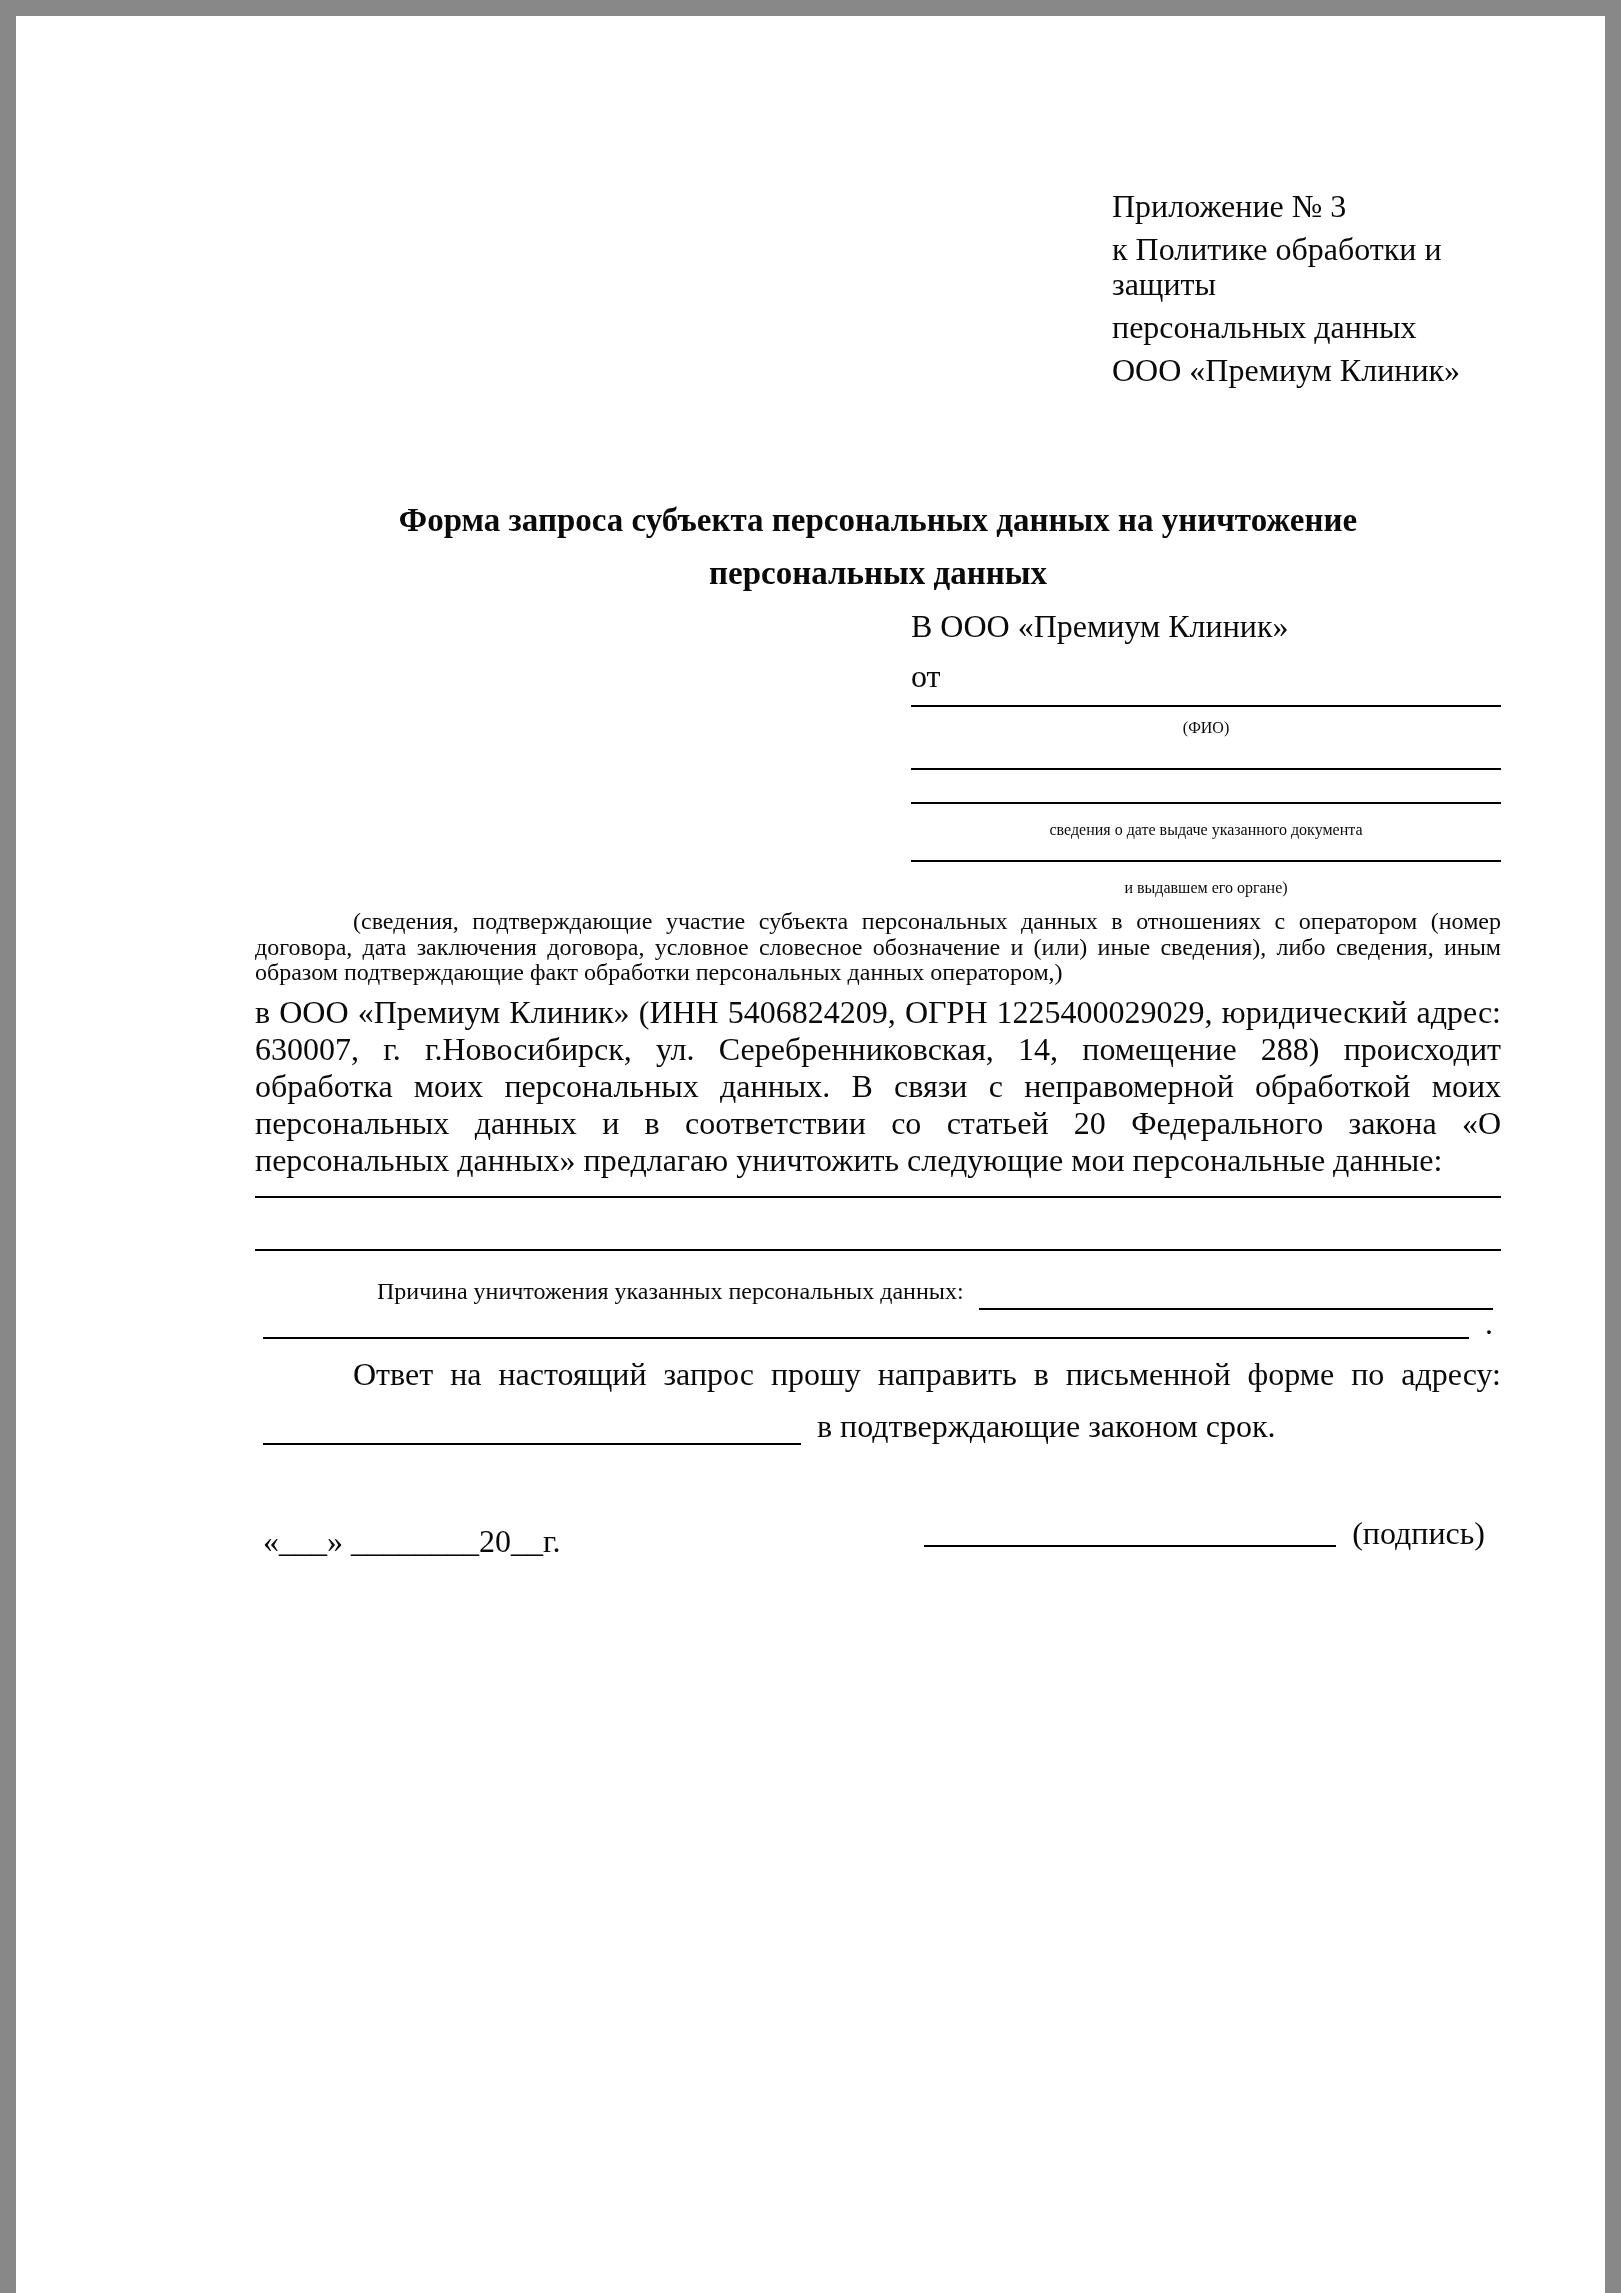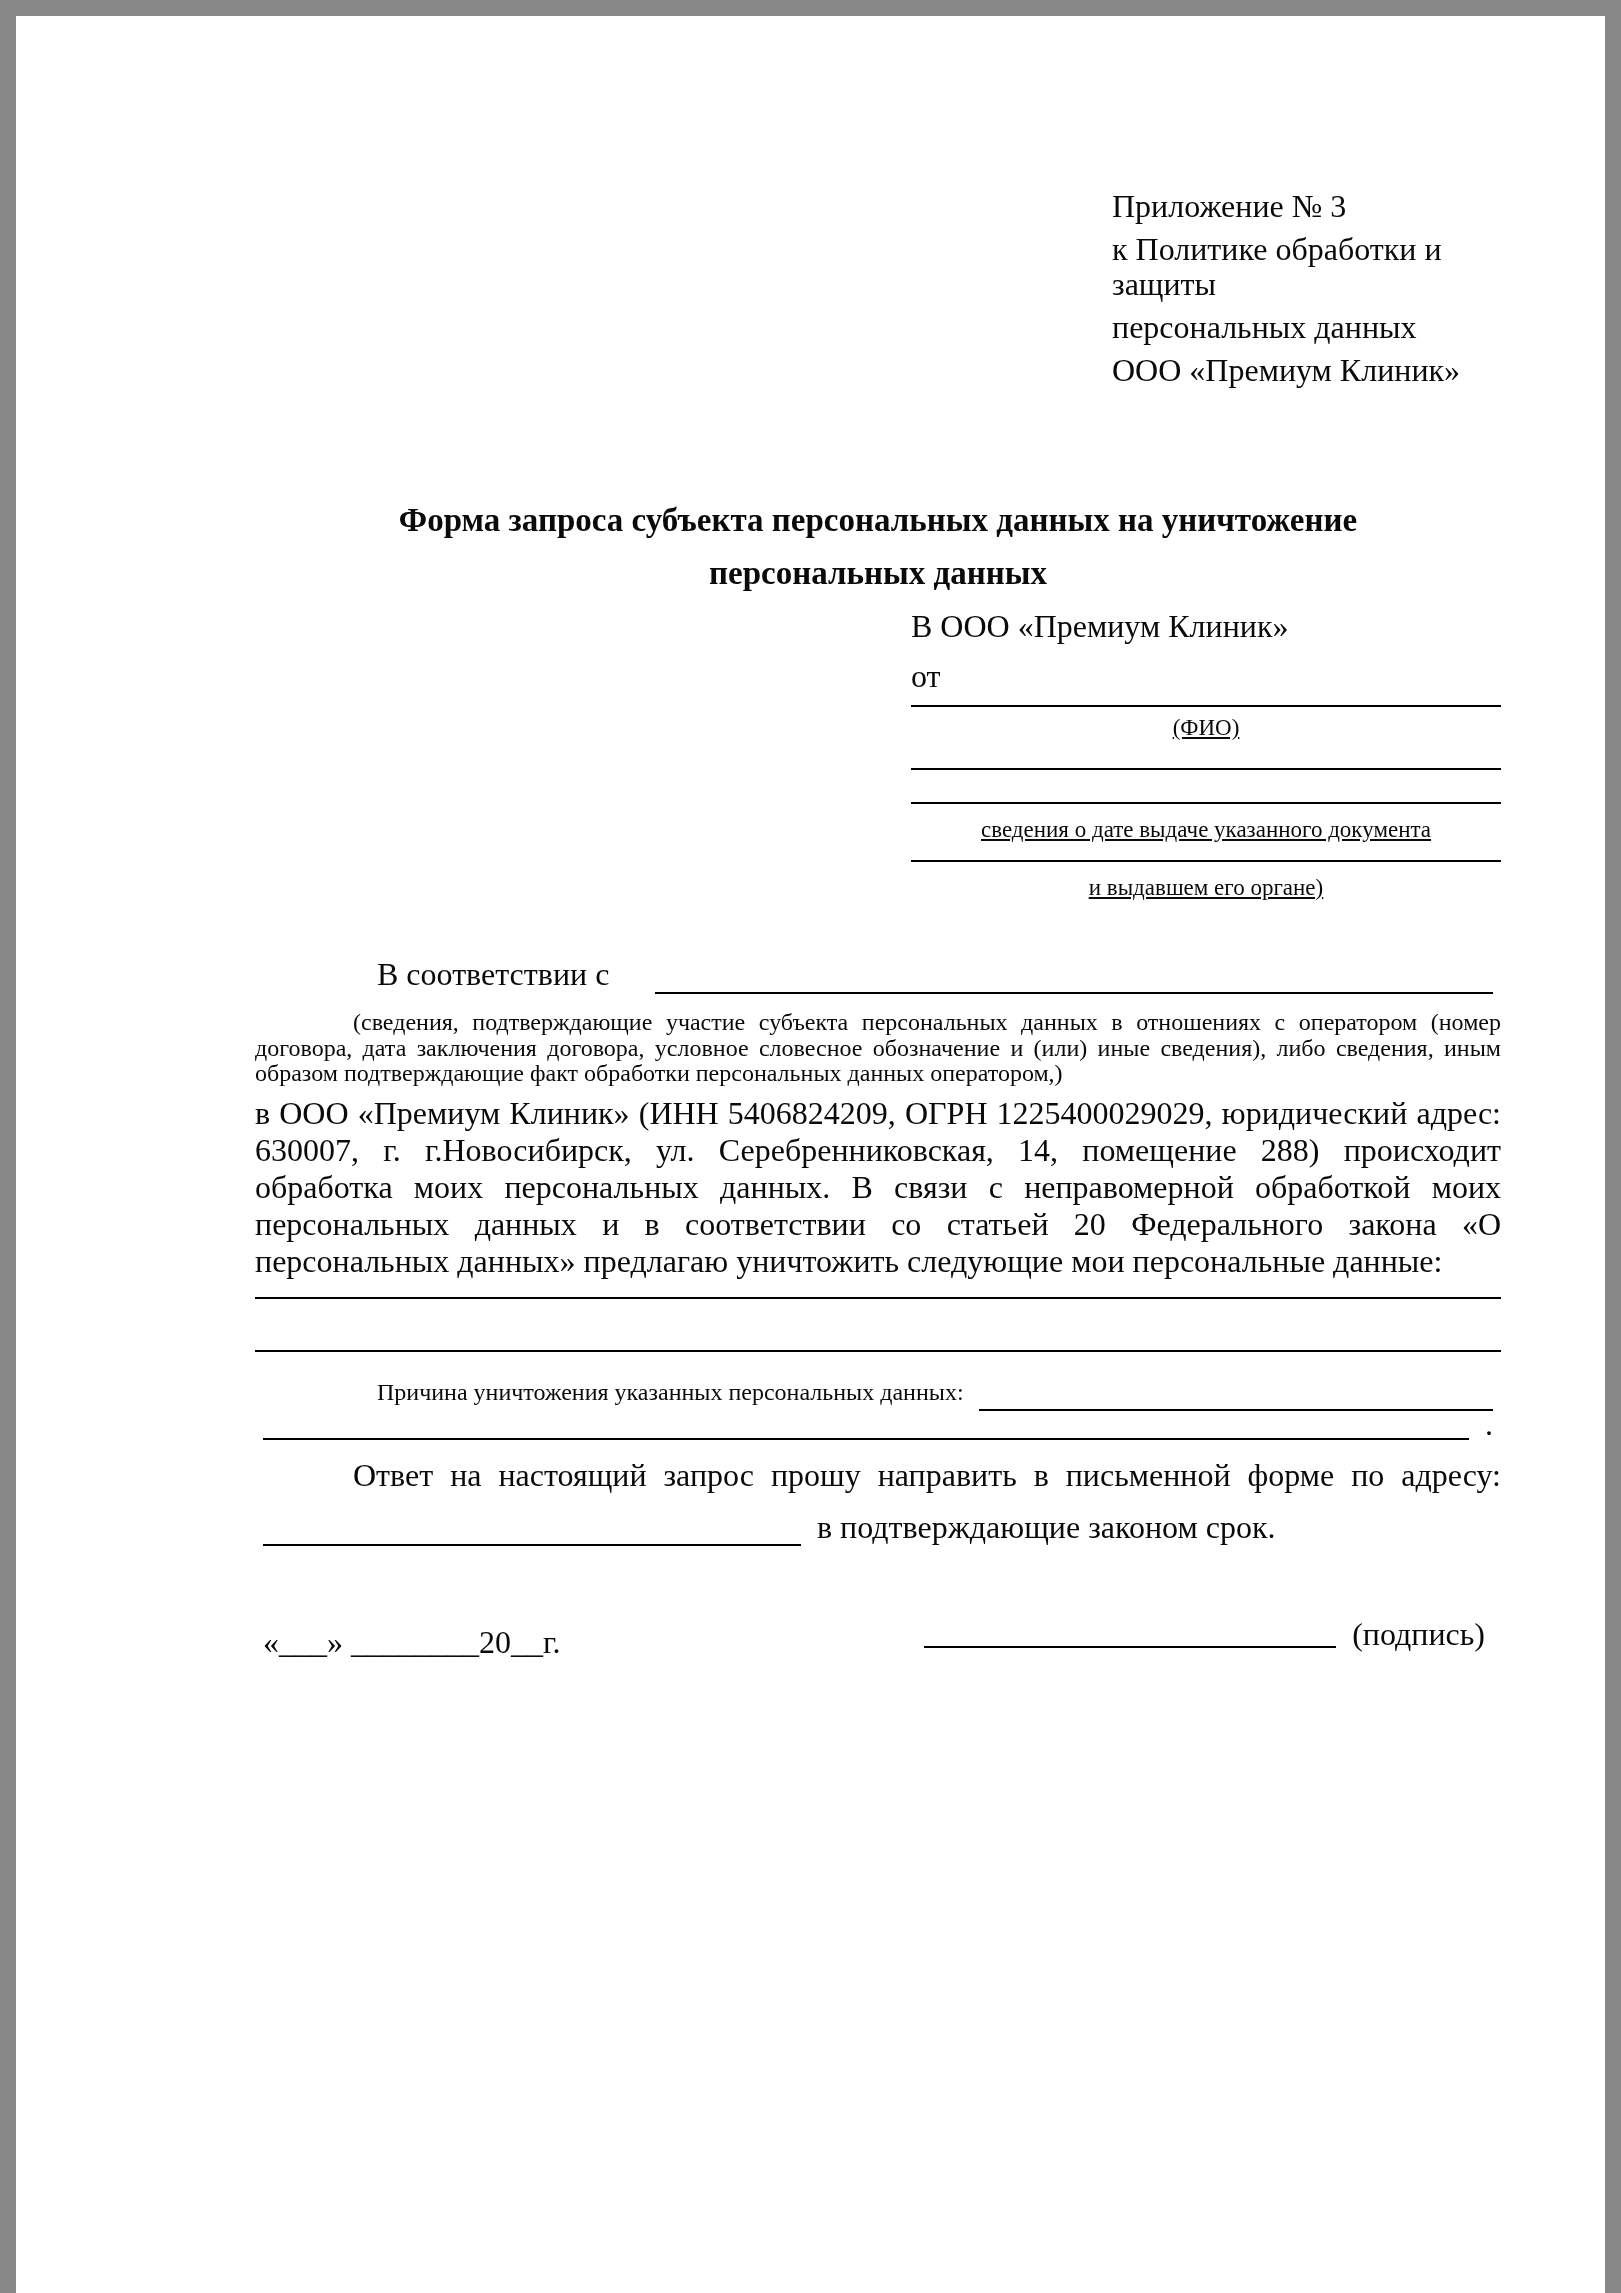--- a/index.html
+++ b/index.html
@@ -22,21 +22,21 @@
     text-align:center;
     font-weight:bold;
     font-size:33px; line-height:45px;
   }
   
   .addressee { margin-left:656px; width:606px; font-size:32px; }
   .addr-line1 { line-height:44px; }
   .addr-line2 { line-height:41px; }
   .fill { border-bottom:2.9px solid #000; height:0; }
   .addr-caption {
-    font-size:23px; line-height:26.5px; text-align:center;text-decoration:underline;
+    font-size:16px; line-height:26.5px; text-align:center;
   }
   .cap1 { margin-top:5.9px; }
   .fill2 { margin-top:26.5px; }
   .cap2 { margin-top:13.7px; }
   .fill3 { margin-top:32px; }
   .cap3 { margin-top:12.7px; }
   .fill4 { margin-top:16.7px; }
   .cap4 { margin-top:12.7px; }
 
   
@@ -129,26 +129,20 @@
 
     <div class="fill fill2"></div>
 
     <div class="fill fill3"></div>
     <div class="addr-caption cap3">сведения о дате выдаче указанного документа</div>
 
     <div class="fill fill4"></div>
     <div class="addr-caption cap4">и выдавшем его органе)</div>
   </div>
 
-  <div class="accordance">
-    <span class="indent"></span>
-    <span>В соответствии с</span>
-    <span style="width:13.7px;flex:none;"></span>
-    <span class="grow"></span>
-  </div>
 
   <div class="note">(сведения, подтверждающие участие субъекта персональных данных в отношениях с оператором (номер договора, дата заключения договора, условное словесное обозначение и (или) иные сведения), либо сведения, иным образом подтверждающие факт обработки персональных данных оператором,)</div>
 
   <div class="main-par">в ООО «Премиум Клиник» (ИНН 5406824209, ОГРН 1225400029029, юридический адрес: 630007, г. г.Новосибирск, ул. Серебренниковская, 14, помещение 288) происходит обработка моих персональных данных. В связи с неправомерной обработкой моих персональных данных и в соответствии со статьей 20 Федерального закона «О персональных данных» предлагаю уничтожить следующие мои персональные данные:</div>
 
   <div class="fill blank1"></div>
   <div class="fill blank2"></div>
 
   <div class="reason">
     <span class="indent"></span>

